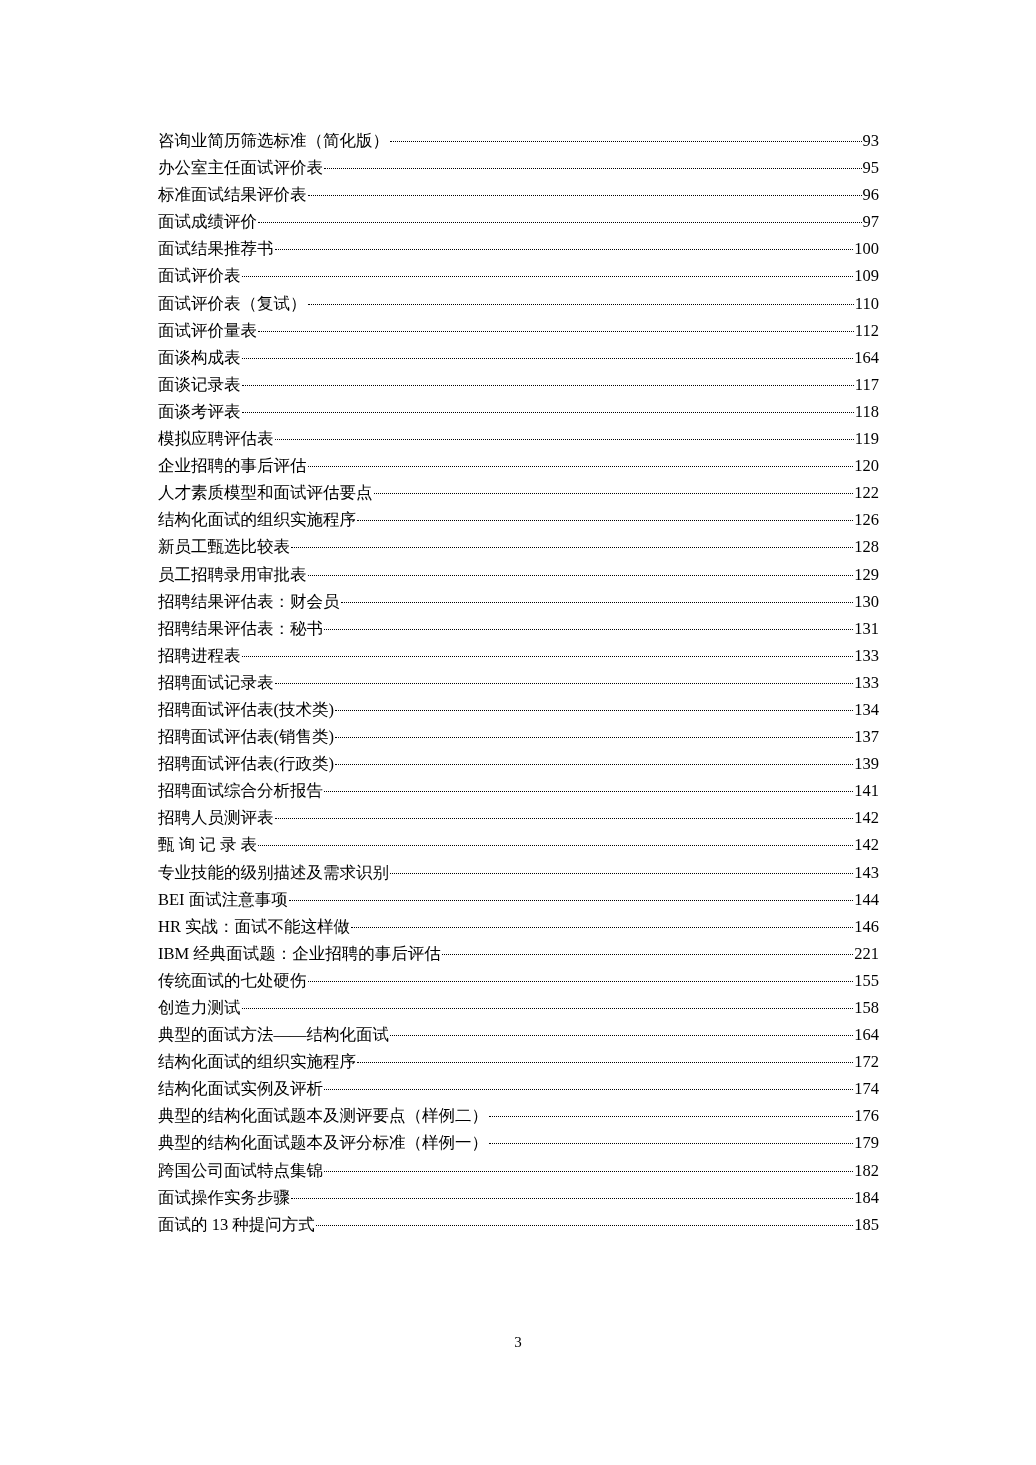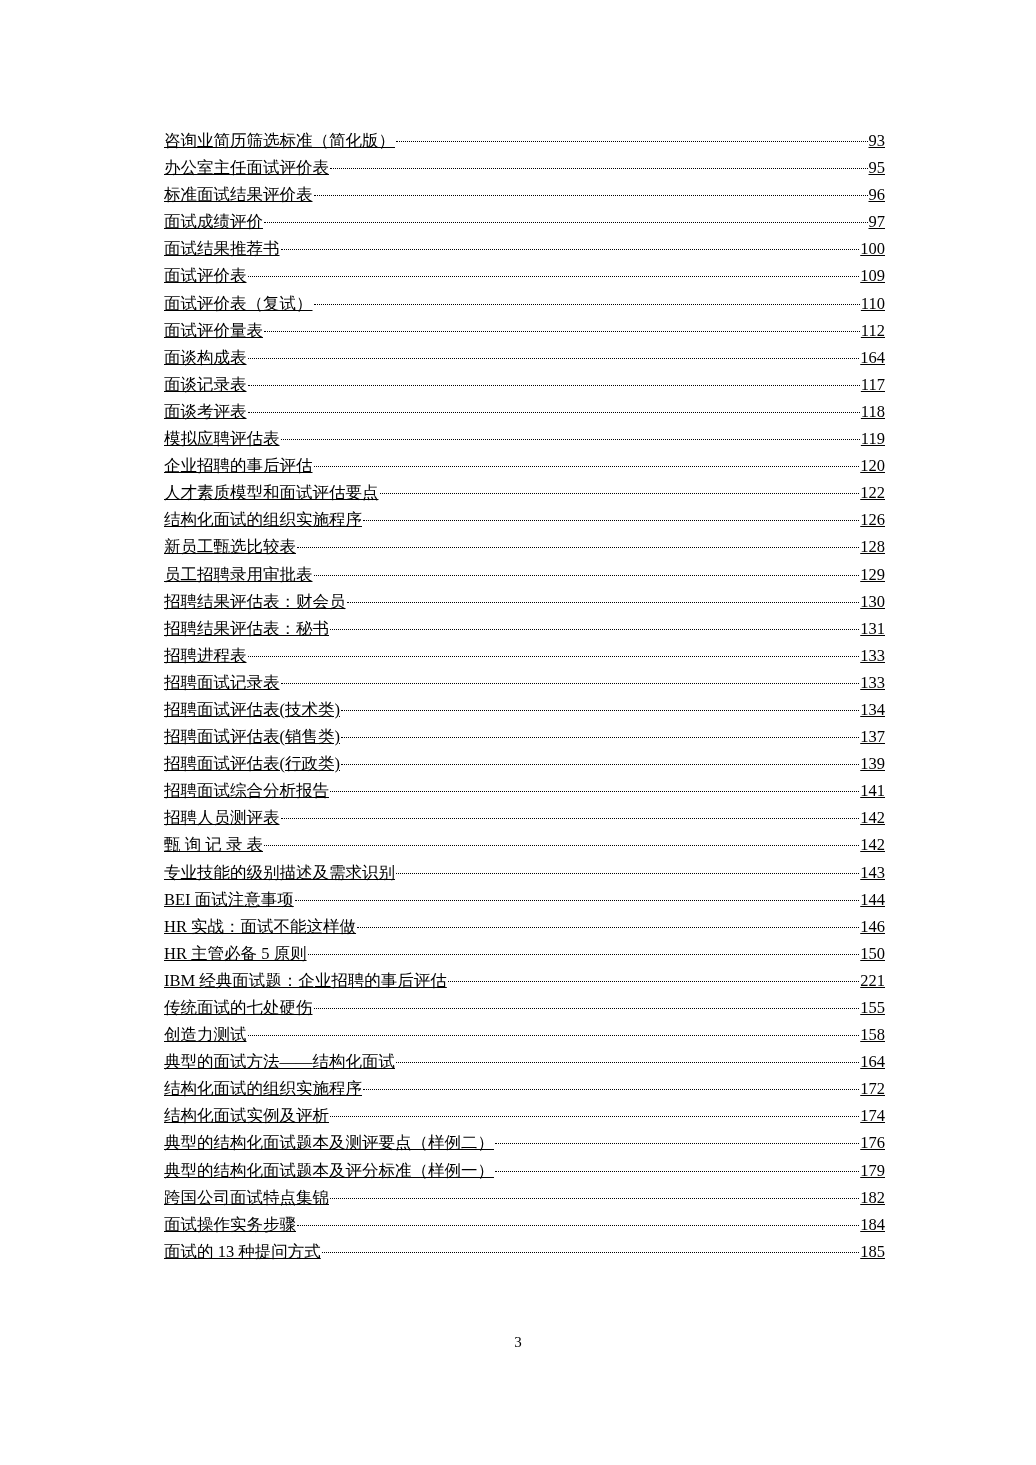--- a/index.html
+++ b/index.html
@@ -1,18 +1,18 @@
 <!DOCTYPE html>
 <html><head>
 <meta charset="utf-8">
 <style>
   html, body { margin: 0; padding: 0; background: #ffffff; }
   body { width: 1036px; height: 1465px; position: relative; overflow: hidden;
          font-family: "Liberation Serif", "DejaVu Serif", serif; color: #000; }
-  .toc { position: absolute; left: 164px; top: 127px; width: 721px; text-decoration: underline; }
+  .toc { position: absolute; left: 158px; top: 127px; width: 721px; }
   .toc-row { display: flex; align-items: baseline; height: 27.1px; line-height: 27.1px;
              font-size: 16.5px; white-space: nowrap; }
   .toc-title { flex: 0 0 auto; }
   .toc-leader { flex: 1 1 auto; overflow: hidden; margin: 0 1px;
                 border-bottom: 1px dotted #000; height: 0; transform: translateY(-4px); }
   .toc-page { flex: 0 0 auto; text-align: right; }
   .page-number { position: absolute; top: 1334px; left: 0; width: 1036px; text-align: center;
                  font-size: 15px; }
 </style>
 </head>
@@ -163,25 +163,20 @@
       <span class="toc-title">BEI 面试注意事项</span>
       <span class="toc-leader"></span>
       <span class="toc-page">144</span>
     </div>
     <div class="toc-row">
       <span class="toc-title">HR 实战：面试不能这样做</span>
       <span class="toc-leader"></span>
       <span class="toc-page">146</span>
     </div>
     <div class="toc-row">
-      <span class="toc-title">HR 主管必备 5 原则</span>
-      <span class="toc-leader"></span>
-      <span class="toc-page">150</span>
-    </div>
-    <div class="toc-row">
       <span class="toc-title">IBM 经典面试题：企业招聘的事后评估</span>
       <span class="toc-leader"></span>
       <span class="toc-page">221</span>
     </div>
     <div class="toc-row">
       <span class="toc-title">传统面试的七处硬伤</span>
       <span class="toc-leader"></span>
       <span class="toc-page">155</span>
     </div>
     <div class="toc-row">

